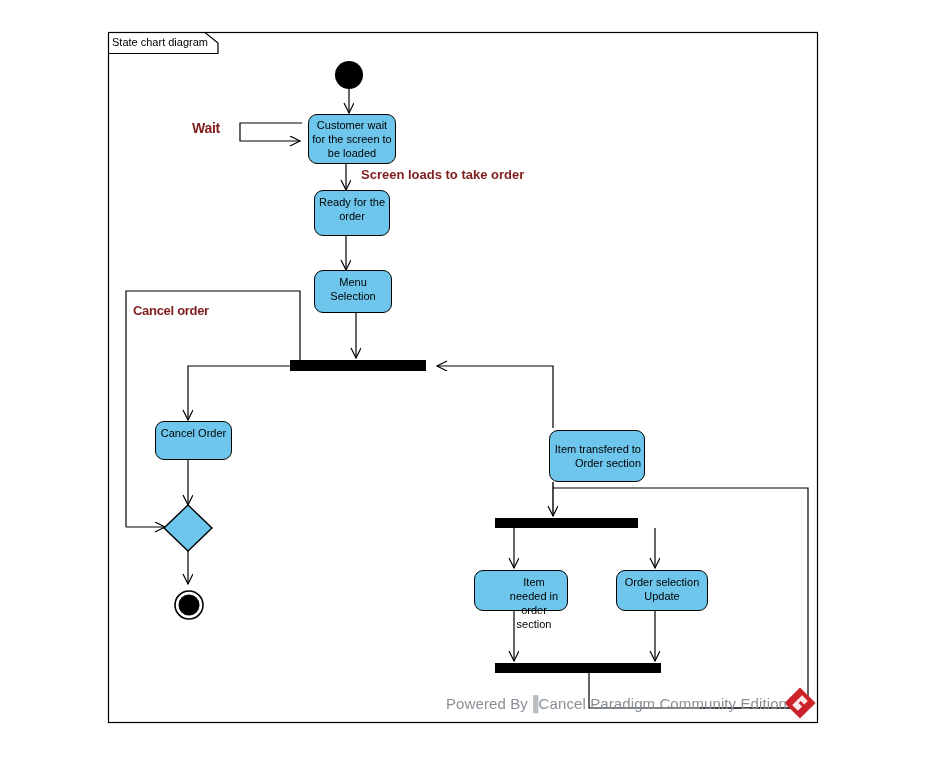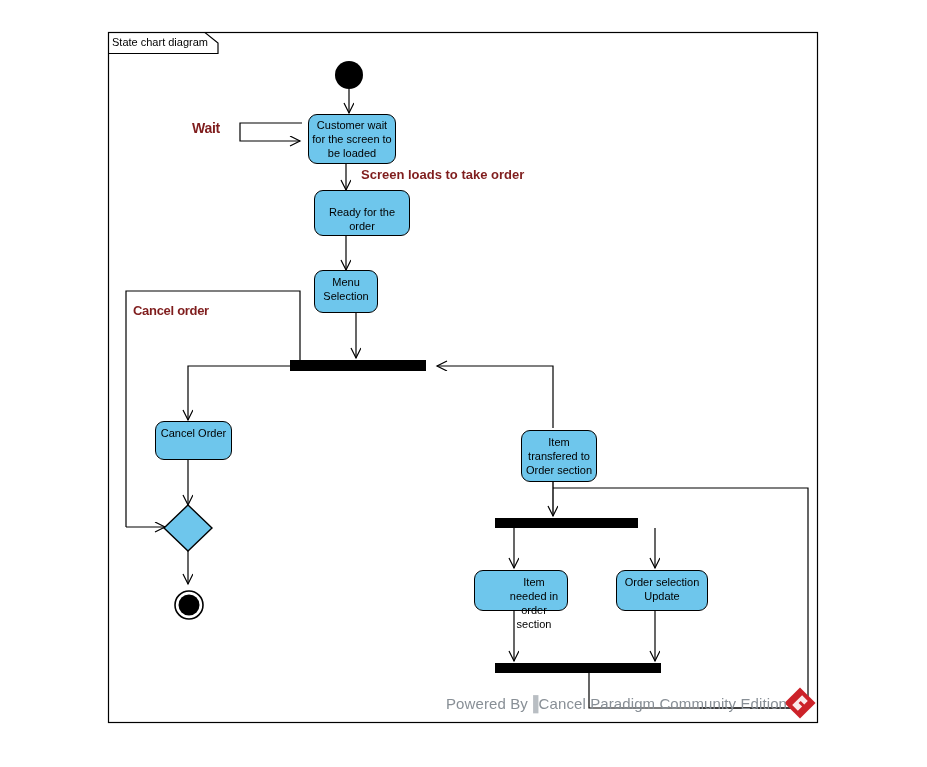--- a/index.html
+++ b/index.html
@@ -156,33 +156,33 @@
       <path d="M-4,-7 L4,-7 L4,-2 L-1,-2 L-1,1 L4,1 L4,7 L-4,7 Z" fill="#ffffff" opacity="0.9"></path>
     </g>
   </svg>
 
   <div class="frame-label">State chart diagram</div>
 
   <div class="state-box" style="left:302px; top:114px; width:88px; height:50px;">
     <span>Customer wait for the screen to be loaded</span>
   </div>
 
-  <div class="state-box top-align" style="left:308px; top:190px; width:96px; height:46px;align-items:flex-end;">
+  <div class="state-box top-align" style="left:308px; top:190px; width:76px; height:46px;">
     <span>Ready for the order</span>
   </div>
 
-  <div class="state-box top-align" style="left:308px; top:270px; width:64px; height:43px;">
+  <div class="state-box top-align" style="left:308px; top:270px; width:78px; height:43px;">
     <span>Menu Selection</span>
   </div>
 
   <div class="state-box top-align" style="left:149px; top:421px; width:77px; height:39px;">
     <span>Cancel Order</span>
   </div>
 
-  <div class="state-box" style="left:515px; top:430px; width:76px; height:52px;">
+  <div class="state-box" style="left:543px; top:430px; width:96px; height:52px;text-align:right;">
     <span>Item transfered to Order section</span>
   </div>
 
   <div class="state-box top-align" style="left:468px; top:570px; width:94px; height:41px;padding-left:29px;">
     <span>Item needed in order section</span>
   </div>
 
   <div class="state-box top-align" style="left:610px; top:570px; width:92px; height:41px;">
     <span>Order selection Update</span>
   </div>

